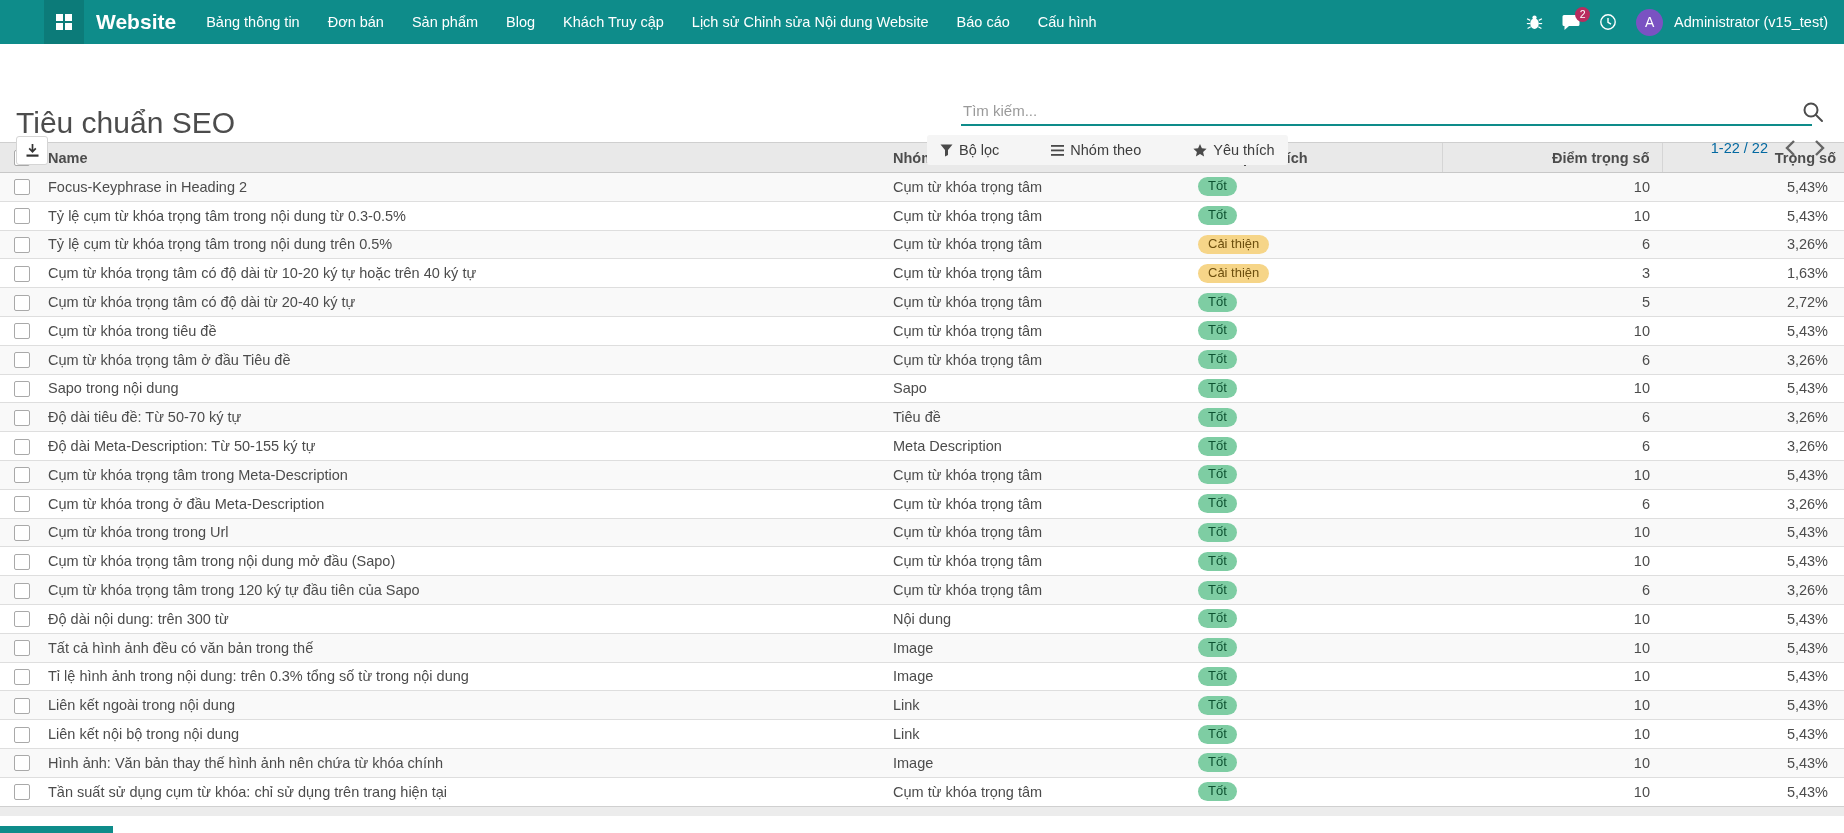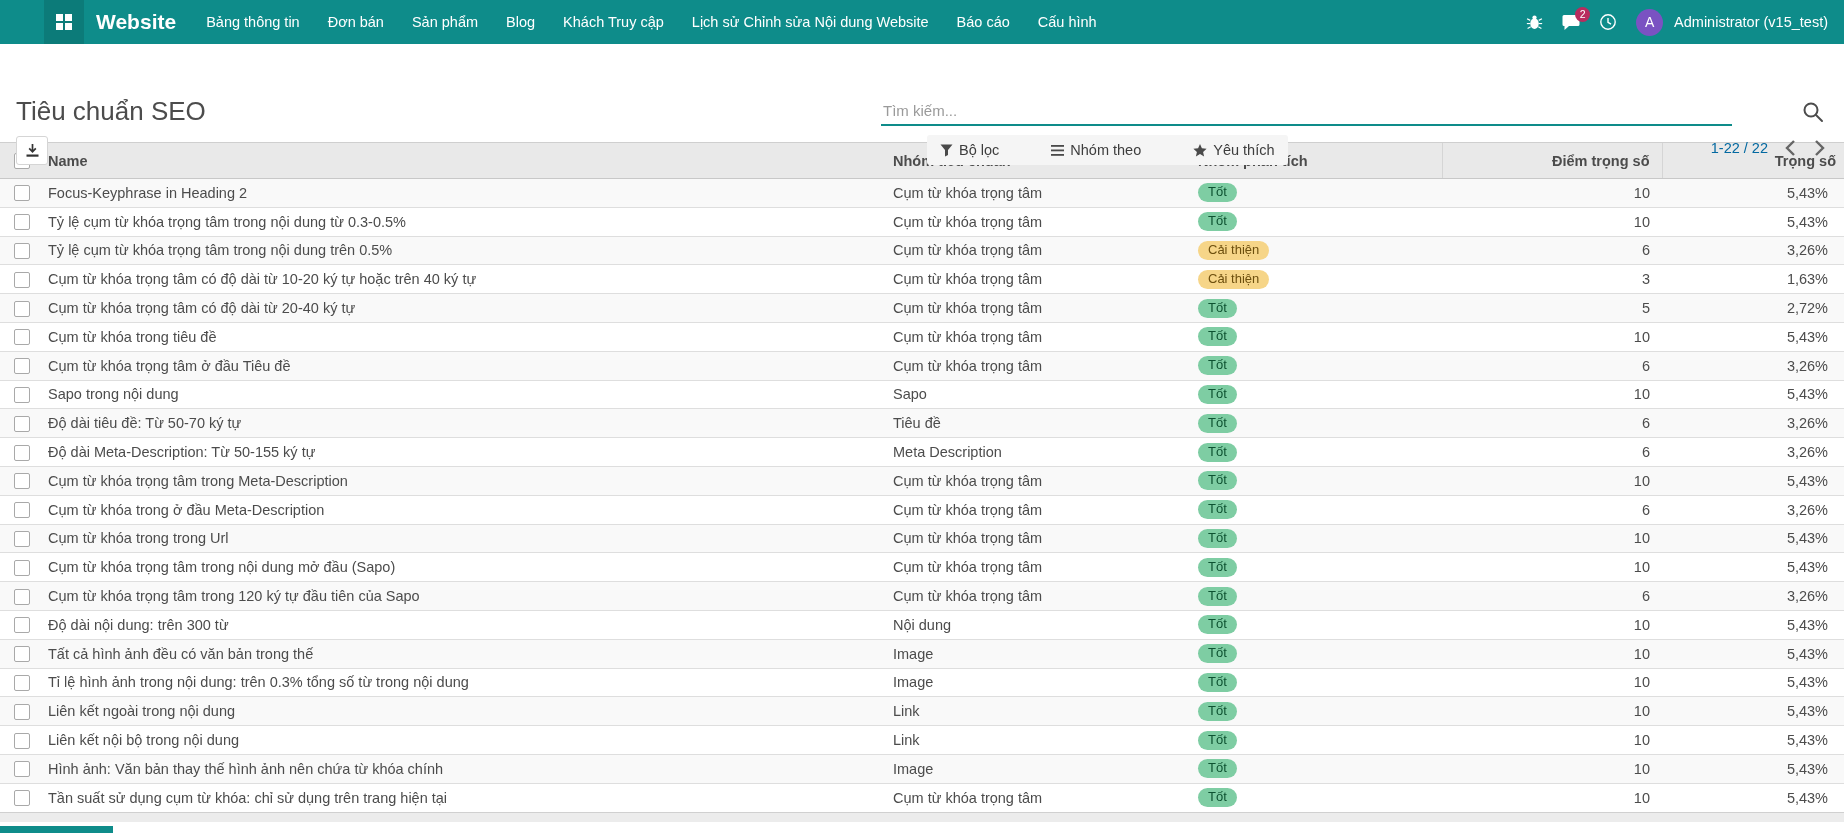--- a/index.html
+++ b/index.html
@@ -19,43 +19,43 @@
               display:flex; align-items:center; }
   .tray-badge { position:absolute; top:-7px; right:-10px; background:#b82c5e; color:#fff;
                 border-radius:8px; min-width:15px; height:15px; font-size:10.5px; line-height:15px;
                 text-align:center; padding:0 3px; }
   .avatar { width:27px; height:27px; border-radius:50%; background:#7a52c2; color:#fff;
             font-size:14px; display:flex; align-items:center; justify-content:center; cursor:pointer; }
   .user-name { font-size:14.5px; margin-left:-8px; cursor:pointer; white-space:nowrap; }
 
   
   .control-panel { position:relative; height:98px; background:#fff; }
-  .page-title { position:absolute; left:16px; top:52px; font-size:26px; font-weight:400; color:#4c4c4c; }
-  .search-wrap { position:absolute; left:881px; top:54px; }
+  .page-title { position:absolute; left:16px; top:62px; font-size:30px; font-weight:400; color:#4c4c4c; }
+  .search-wrap { position:absolute; left:961px; top:54px; }
   .search-input { width:851px; border:none; border-bottom:2px solid #0e8c8a; outline:none;
                   font-size:15px; padding:4px 2px 5px 2px; color:#555;
                   font-family:"Liberation Sans","DejaVu Sans",sans-serif; }
   .search-input::placeholder { color:#9a9a9a; }
   .magnify-btn { position:absolute; left:1801px; top:54px; width:28px; height:28px; border:none;
                  background:none; cursor:pointer; color:#4c4c4c; }
   .export-btn { position:absolute; left:16px; top:92px; width:32px; height:29px; background:#fff;
                 border:1px solid #d5d5d5; border-radius:3px; cursor:pointer; color:#333;
                 display:flex; align-items:center; justify-content:center; }
   .filter-bar { position:absolute; left:927px; top:91px; height:30px; display:flex; align-items:center;
                 background:#f5f5f5; border-radius:3px;gap:26px; }
   .filter-btn { display:flex; align-items:center; gap:6px; background:none; border:none;
                 font-size:14.5px; color:#3d3d3d; padding:0 13px; height:30px; cursor:pointer;
                 font-family:"Liberation Sans","DejaVu Sans",sans-serif; }
   .pager { position:absolute; right:18px; top:95px; display:flex; align-items:center; gap:16px; }
   .pager-value { font-size:14.5px; color:#0369a1; }
   .pager-btn { background:none; border:none; cursor:pointer; color:#666; display:flex; align-items:center; }
 
   
   table.list { width:1844px; table-layout:fixed; border-collapse:collapse; }
-  thead th { height:36px; background:#e9e9e9; border-top:1px solid #cfcfcf; border-bottom:1px solid #c8c8c8;
+  thead th { height:30px; background:#e9e9e9; border-top:1px solid #cfcfcf; border-bottom:1px solid #c8c8c8;
              font-size:14.5px; font-weight:700; color:#4c4c4c; text-align:left; padding:0 0 0 6px;
              cursor:pointer; }
   thead th.b-left { border-left:1px solid #d5d5d5; }
   tbody td { height:28.8px; border-top:1px solid #dedede; font-size:14.5px; color:#4c4c4c;
              padding:0 0 0 6px; white-space:nowrap; overflow:hidden; }
   tbody tr:first-child td { border-top:none; }
   tbody tr:nth-child(odd) { background:#f9f9f9; }
   tbody tr { cursor:pointer; }
   td.num, th.c-score, th.c-weight { text-align:right; }
   td.c-score { padding-right:12px; }

